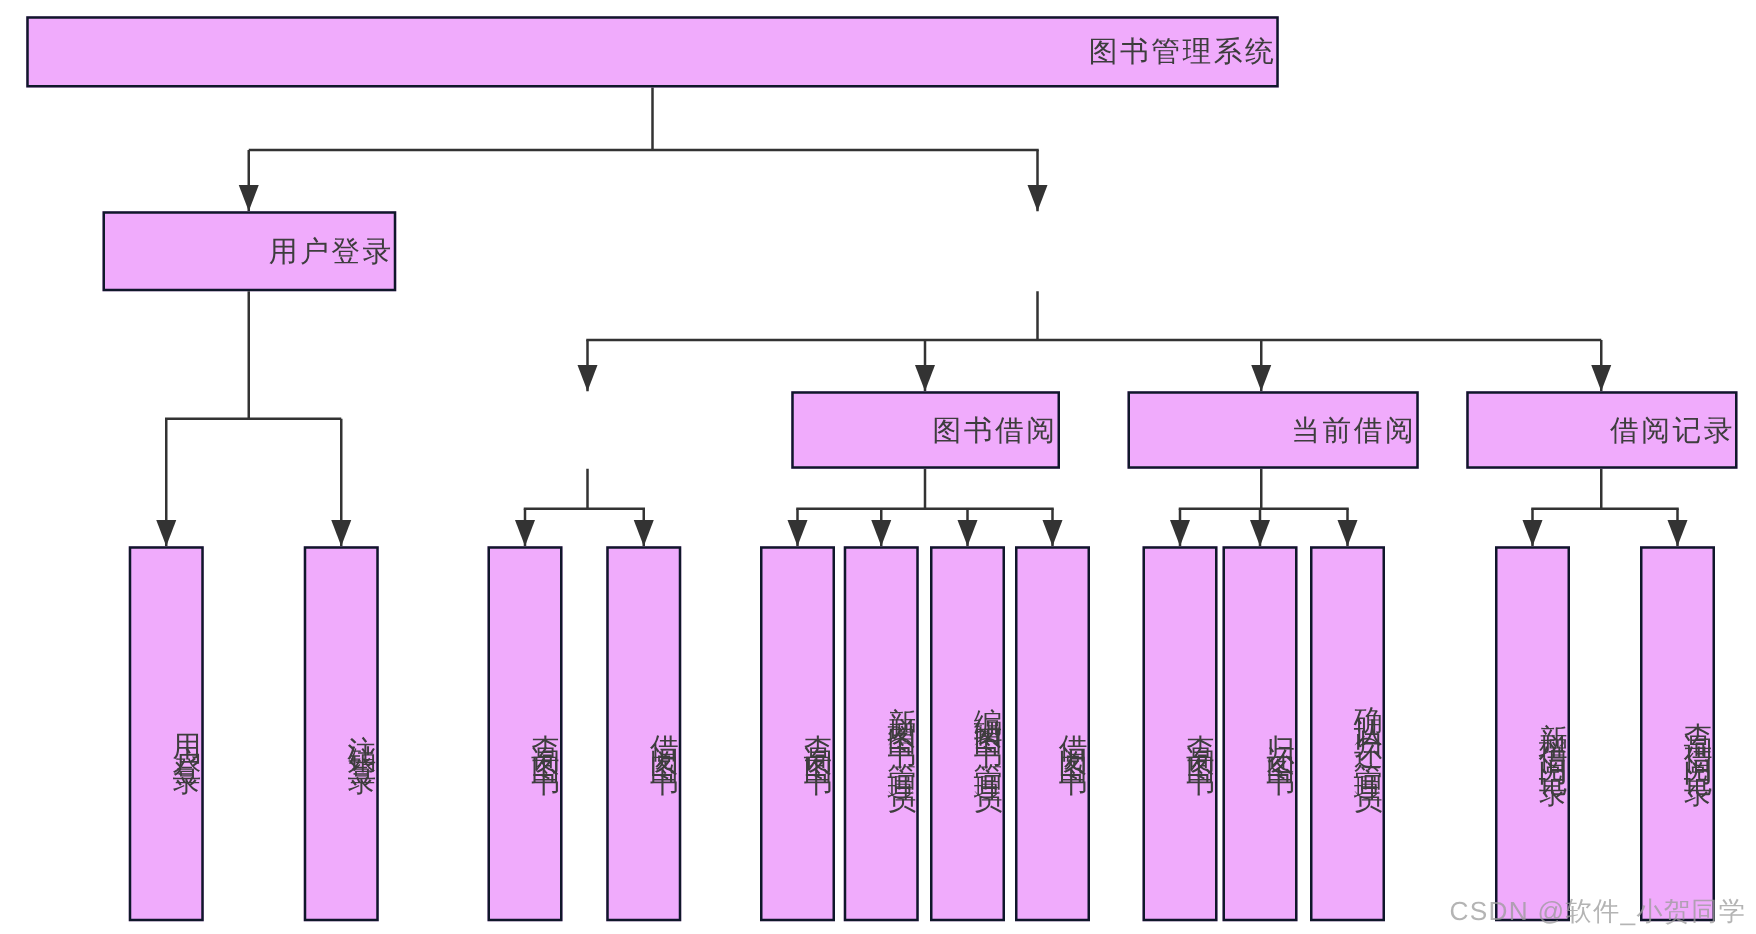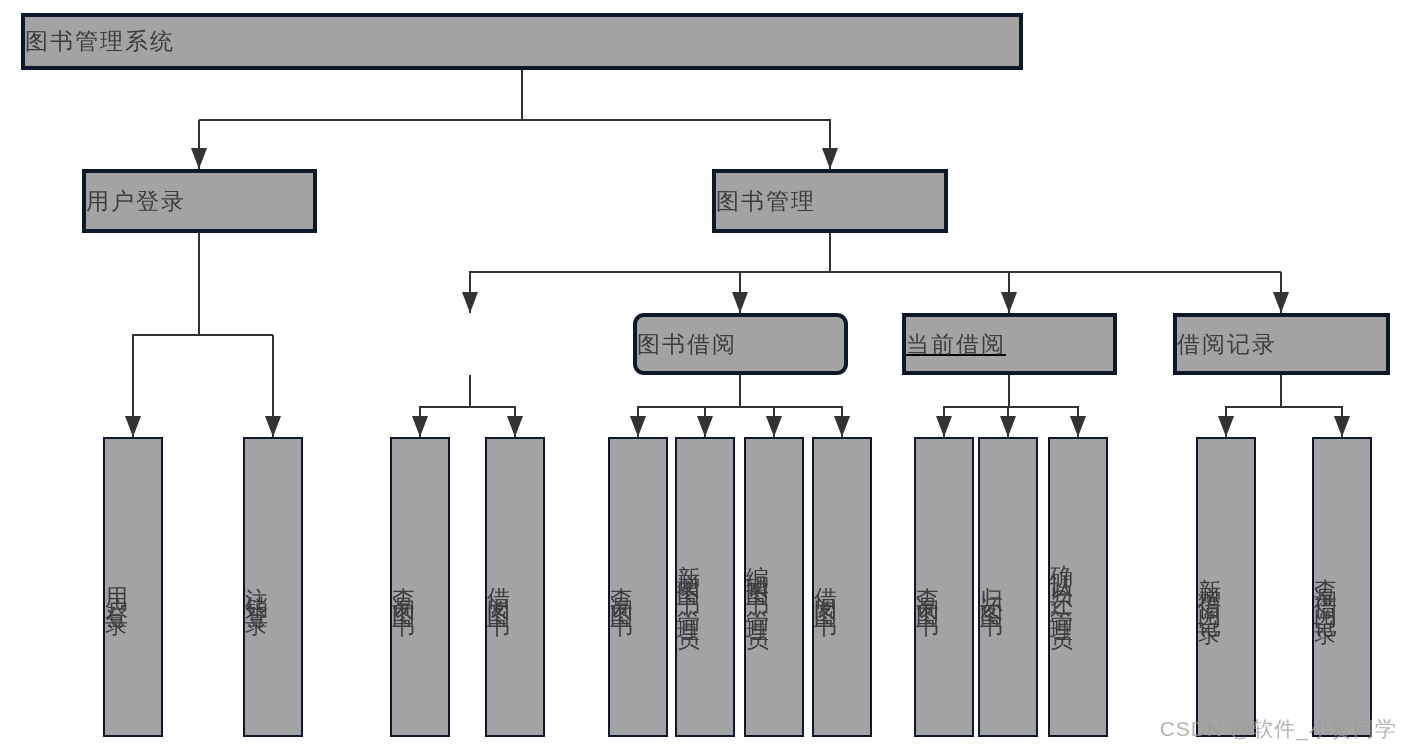--- a/index.html
+++ b/index.html
@@ -7,25 +7,25 @@
     position: relative;
     width: 1405px;
     height: 747px;
     background: #ffffff;
     font-family: "Liberation Sans", "DejaVu Sans", sans-serif;
     overflow: hidden;
   }
   .box {
     position: absolute;
     box-sizing: border-box;
-    background: #a3a3a3;
-    border: 4px solid #0f172a;
+    background: #f0abfc;
+    border: 2px solid #0f172a;
     display: flex;
     align-items: center;
-    justify-content: flex-start;
+    justify-content: flex-end;
   }
   .box.leaf { border-width: 2px; width: 60px; height: 300px; top: 437px; }
   .lbl {
     color: #3d3d3d;
     font-size: 23px;
     font-weight: 500;
     letter-spacing: 2px;
     white-space: nowrap;
   }
   .vlbl {
@@ -74,40 +74,37 @@
   </div>
 
   <div class="vline" style="left:521px; top:70px; height:50px;"></div>
   <div class="hline" style="left:199px; top:119px; width:632px;"></div>
   <div class="arrow" style="left:198px; top:120px; height:49px;"></div>
   <div class="arrow" style="left:829px; top:120px; height:49px;"></div>
 
   <div class="box" style="left:82px; top:169px; width:235px; height:64px;">
     <span class="lbl">用户登录</span>
   </div>
-  <div class="box" style="left:712px; top:169px; width:236px; height:64px;">
-    <span class="lbl">图书管理</span>
-  </div>
 
   <div class="vline" style="left:198px; top:233px; height:102px;"></div>
   <div class="hline" style="left:132px; top:334px; width:141px;"></div>
   <div class="arrow" style="left:132px; top:335px; height:102px;"></div>
   <div class="arrow" style="left:272px; top:335px; height:102px;"></div>
 
   <div class="vline" style="left:829px; top:233px; height:39px;"></div>
   <div class="hline" style="left:469px; top:271px; width:812px;"></div>
   <div class="arrow" style="left:469px; top:272px; height:41px;"></div>
   <div class="arrow" style="left:739px; top:272px; height:41px;"></div>
   <div class="arrow" style="left:1008px; top:272px; height:41px;"></div>
   <div class="arrow" style="left:1280px; top:272px; height:41px;"></div>
 
-  <div class="box" style="left:633px; top:313px; width:215px; height:62px;border-radius:11px;">
+  <div class="box" style="left:633px; top:313px; width:215px; height:62px;">
     <span class="lbl">图书借阅</span>
   </div>
-  <div class="box" style="left:902px; top:313px; width:215px; height:62px;text-decoration:underline;">
+  <div class="box" style="left:902px; top:313px; width:233px; height:62px;">
     <span class="lbl">当前借阅</span>
   </div>
   <div class="box" style="left:1173px; top:313px; width:217px; height:62px;">
     <span class="lbl">借阅记录</span>
   </div>
 
   <div class="vline" style="left:469px; top:375px; height:32px;"></div>
   <div class="hline" style="left:419px; top:406px; width:97px;"></div>
   <div class="arrow" style="left:419px; top:407px; height:30px;"></div>
   <div class="arrow" style="left:514px; top:407px; height:30px;"></div>

